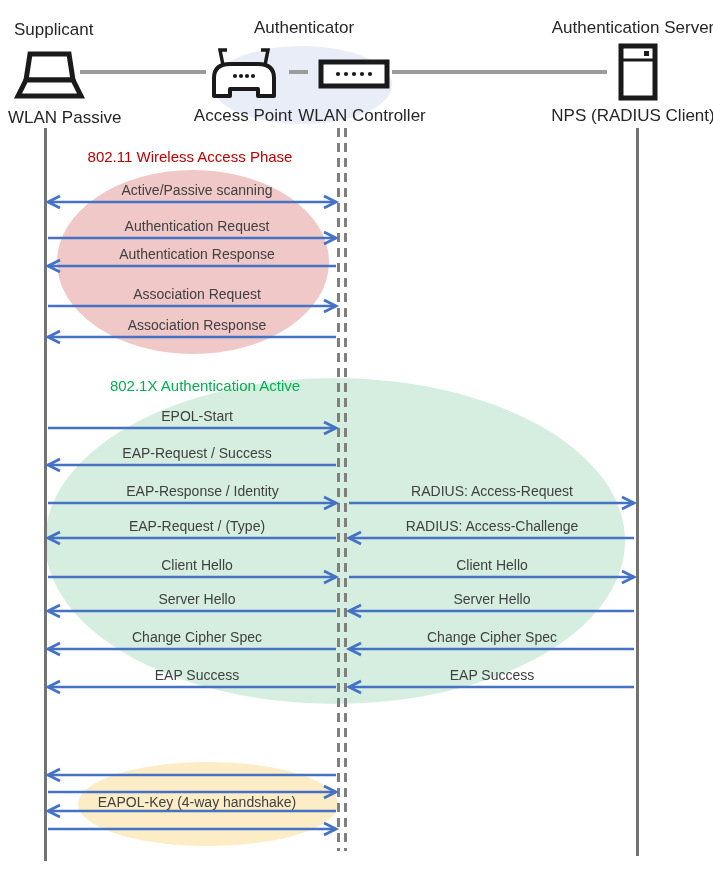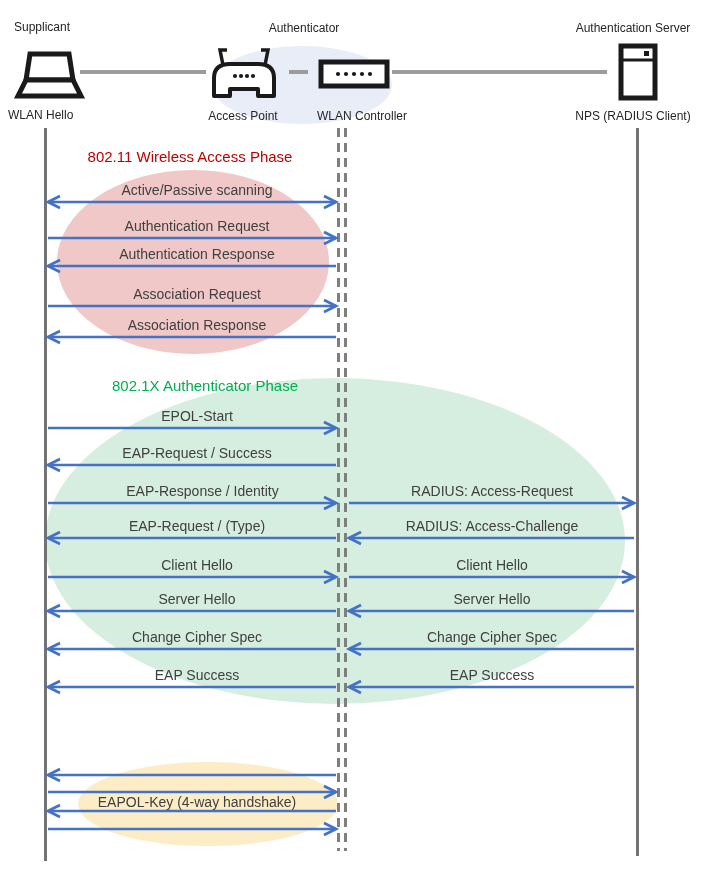--- a/index.html
+++ b/index.html
@@ -1,18 +1,18 @@
 <!DOCTYPE html>
 <html><head>
 <meta charset="utf-8">
 <style>
   html,body{margin:0;padding:0;background:#fff;}
   .stage{position:relative;width:713px;height:875px;background:#ffffff;overflow:hidden;
          font-family:"Liberation Sans",sans-serif;color:#1a1a1a;}
-  .lbl{position:absolute;white-space:nowrap;font-size:12px;color:#262626;}
+  .lbl{position:absolute;white-space:nowrap;font-size:17px;color:#262626;}
   .ctr{transform:translate(-50%,-50%);}
   .ellipse{position:absolute;border-radius:50%;}
   .lifeline{position:absolute;width:3px;background:#737373;}
   .dashline{position:absolute;width:3px;
             background:repeating-linear-gradient(to bottom,#7f7f7f 0 9px,transparent 9px 15px);}
   .linkline{position:absolute;height:4px;background:#9b9b9b;}
   .phase-title{position:absolute;font-size:15px;white-space:nowrap;transform:translate(-50%,-50%);}
   .msg-label{position:absolute;white-space:nowrap;font-size:14px;color:#404040;
              transform:translate(-50%,-50%);}
   .arrows{position:absolute;left:0;top:0;pointer-events:none;}
@@ -57,36 +57,36 @@
     <circle cx="44" cy="15" r="2.1" fill="#1a1a1a"></circle>
     <circle cx="52" cy="15" r="2.1" fill="#1a1a1a"></circle>
   </svg>
 
   <svg class="icon" style="left:618px;top:43px;" width="40" height="58" viewBox="0 0 40 58">
     <rect x="3" y="3" width="34" height="52" fill="#ffffff" stroke="#1a1a1a" stroke-width="5"></rect>
     <line x1="4" y1="17" x2="36" y2="17" stroke="#1a1a1a" stroke-width="3"></line>
     <rect x="26" y="8" width="5" height="5" fill="#1a1a1a"></rect>
   </svg>
 
-  <div class="lbl" style="left:8px;top:108px;">WLAN Hello</div>
+  <div class="lbl" style="left:8px;top:108px;">WLAN Passive</div>
   <div class="lbl ctr" style="left:243px;top:116px;">Access Point</div>
   <div class="lbl ctr" style="left:362px;top:116px;">WLAN Controller</div>
   <div class="lbl ctr" style="left:633px;top:116px;">NPS (RADIUS Client)</div>
 
   <div class="ellipse" style="left: 57px; top: 170px; width: 272px; height: 184px; background: rgb(240, 200, 200);"></div>
   <div class="ellipse" style="left: 45px; top: 378px; width: 580px; height: 326px; background: rgb(214, 238, 224);"></div>
   <div class="ellipse" style="left: 78px; top: 762px; width: 260px; height: 84px; background: rgb(252, 237, 198);"></div>
 
   <div class="lifeline" style="left:44px;top:128px;height:733px;"></div>
   <div class="dashline" style="left:337px;top:128px;height:723px;"></div>
   <div class="dashline" style="left:344px;top:128px;height:723px;"></div>
   <div class="lifeline" style="left:636px;top:128px;height:728px;"></div>
 
   <div class="phase-title" style="left: 190px; top: 156px; color: rgb(192, 0, 0);">802.11 Wireless Access Phase</div>
-  <div class="phase-title" style="left: 205px; top: 385px; color: rgb(0, 176, 80);">802.1X Authenticator Phase</div>
+  <div class="phase-title" style="left: 205px; top: 385px; color: rgb(0, 176, 80);">802.1X Authentication Active</div>
 
   <svg class="arrows" width="713" height="875">
       <line x1="48" x2="336" y1="202" y2="202" stroke="#4472c4" stroke-width="2.6"></line>
       <polyline points="324,196 336,202 324,208" fill="none" stroke="#4472c4" stroke-width="2.8" stroke-linejoin="miter"></polyline>
       <polyline points="60,196 48,202 60,208" fill="none" stroke="#4472c4" stroke-width="2.8" stroke-linejoin="miter"></polyline>
       <line x1="48" x2="336" y1="238" y2="238" stroke="#4472c4" stroke-width="2.6"></line>
       <polyline points="324,232 336,238 324,244" fill="none" stroke="#4472c4" stroke-width="2.8" stroke-linejoin="miter"></polyline>
       <line x1="48" x2="336" y1="266" y2="266" stroke="#4472c4" stroke-width="2.6"></line>
       <polyline points="60,260 48,266 60,272" fill="none" stroke="#4472c4" stroke-width="2.8" stroke-linejoin="miter"></polyline>
       <line x1="48" x2="336" y1="306" y2="306" stroke="#4472c4" stroke-width="2.6"></line>

